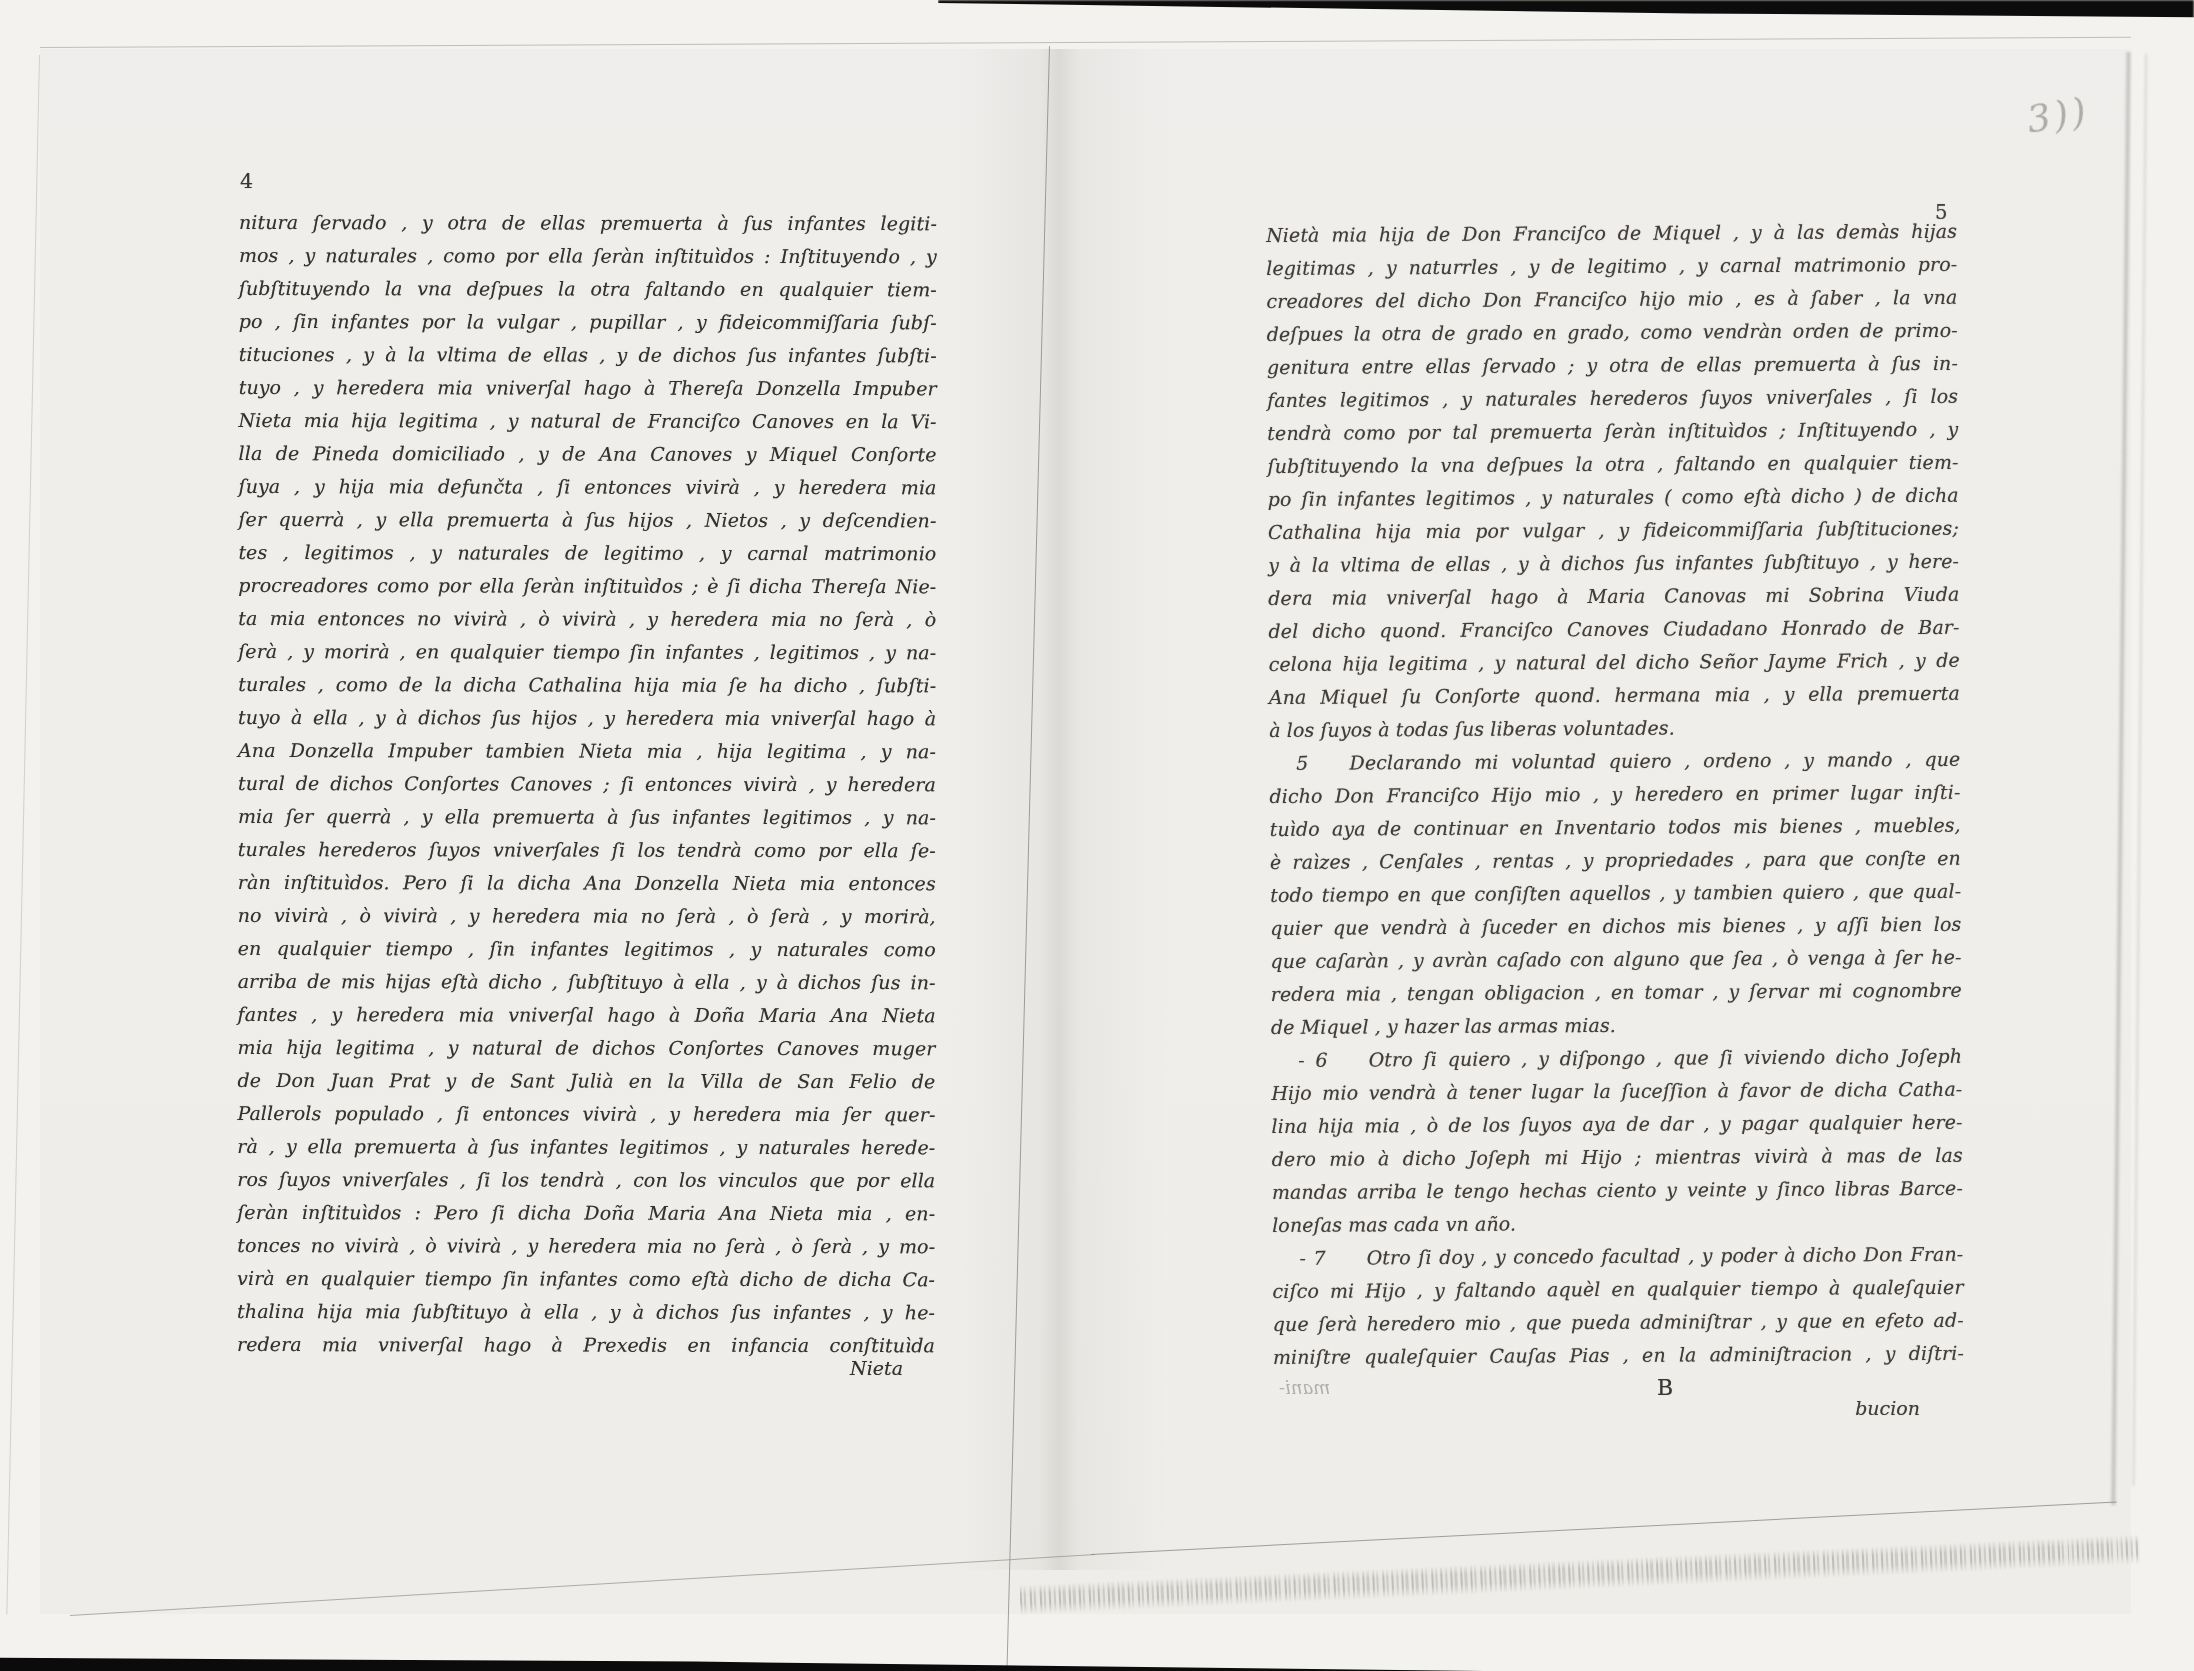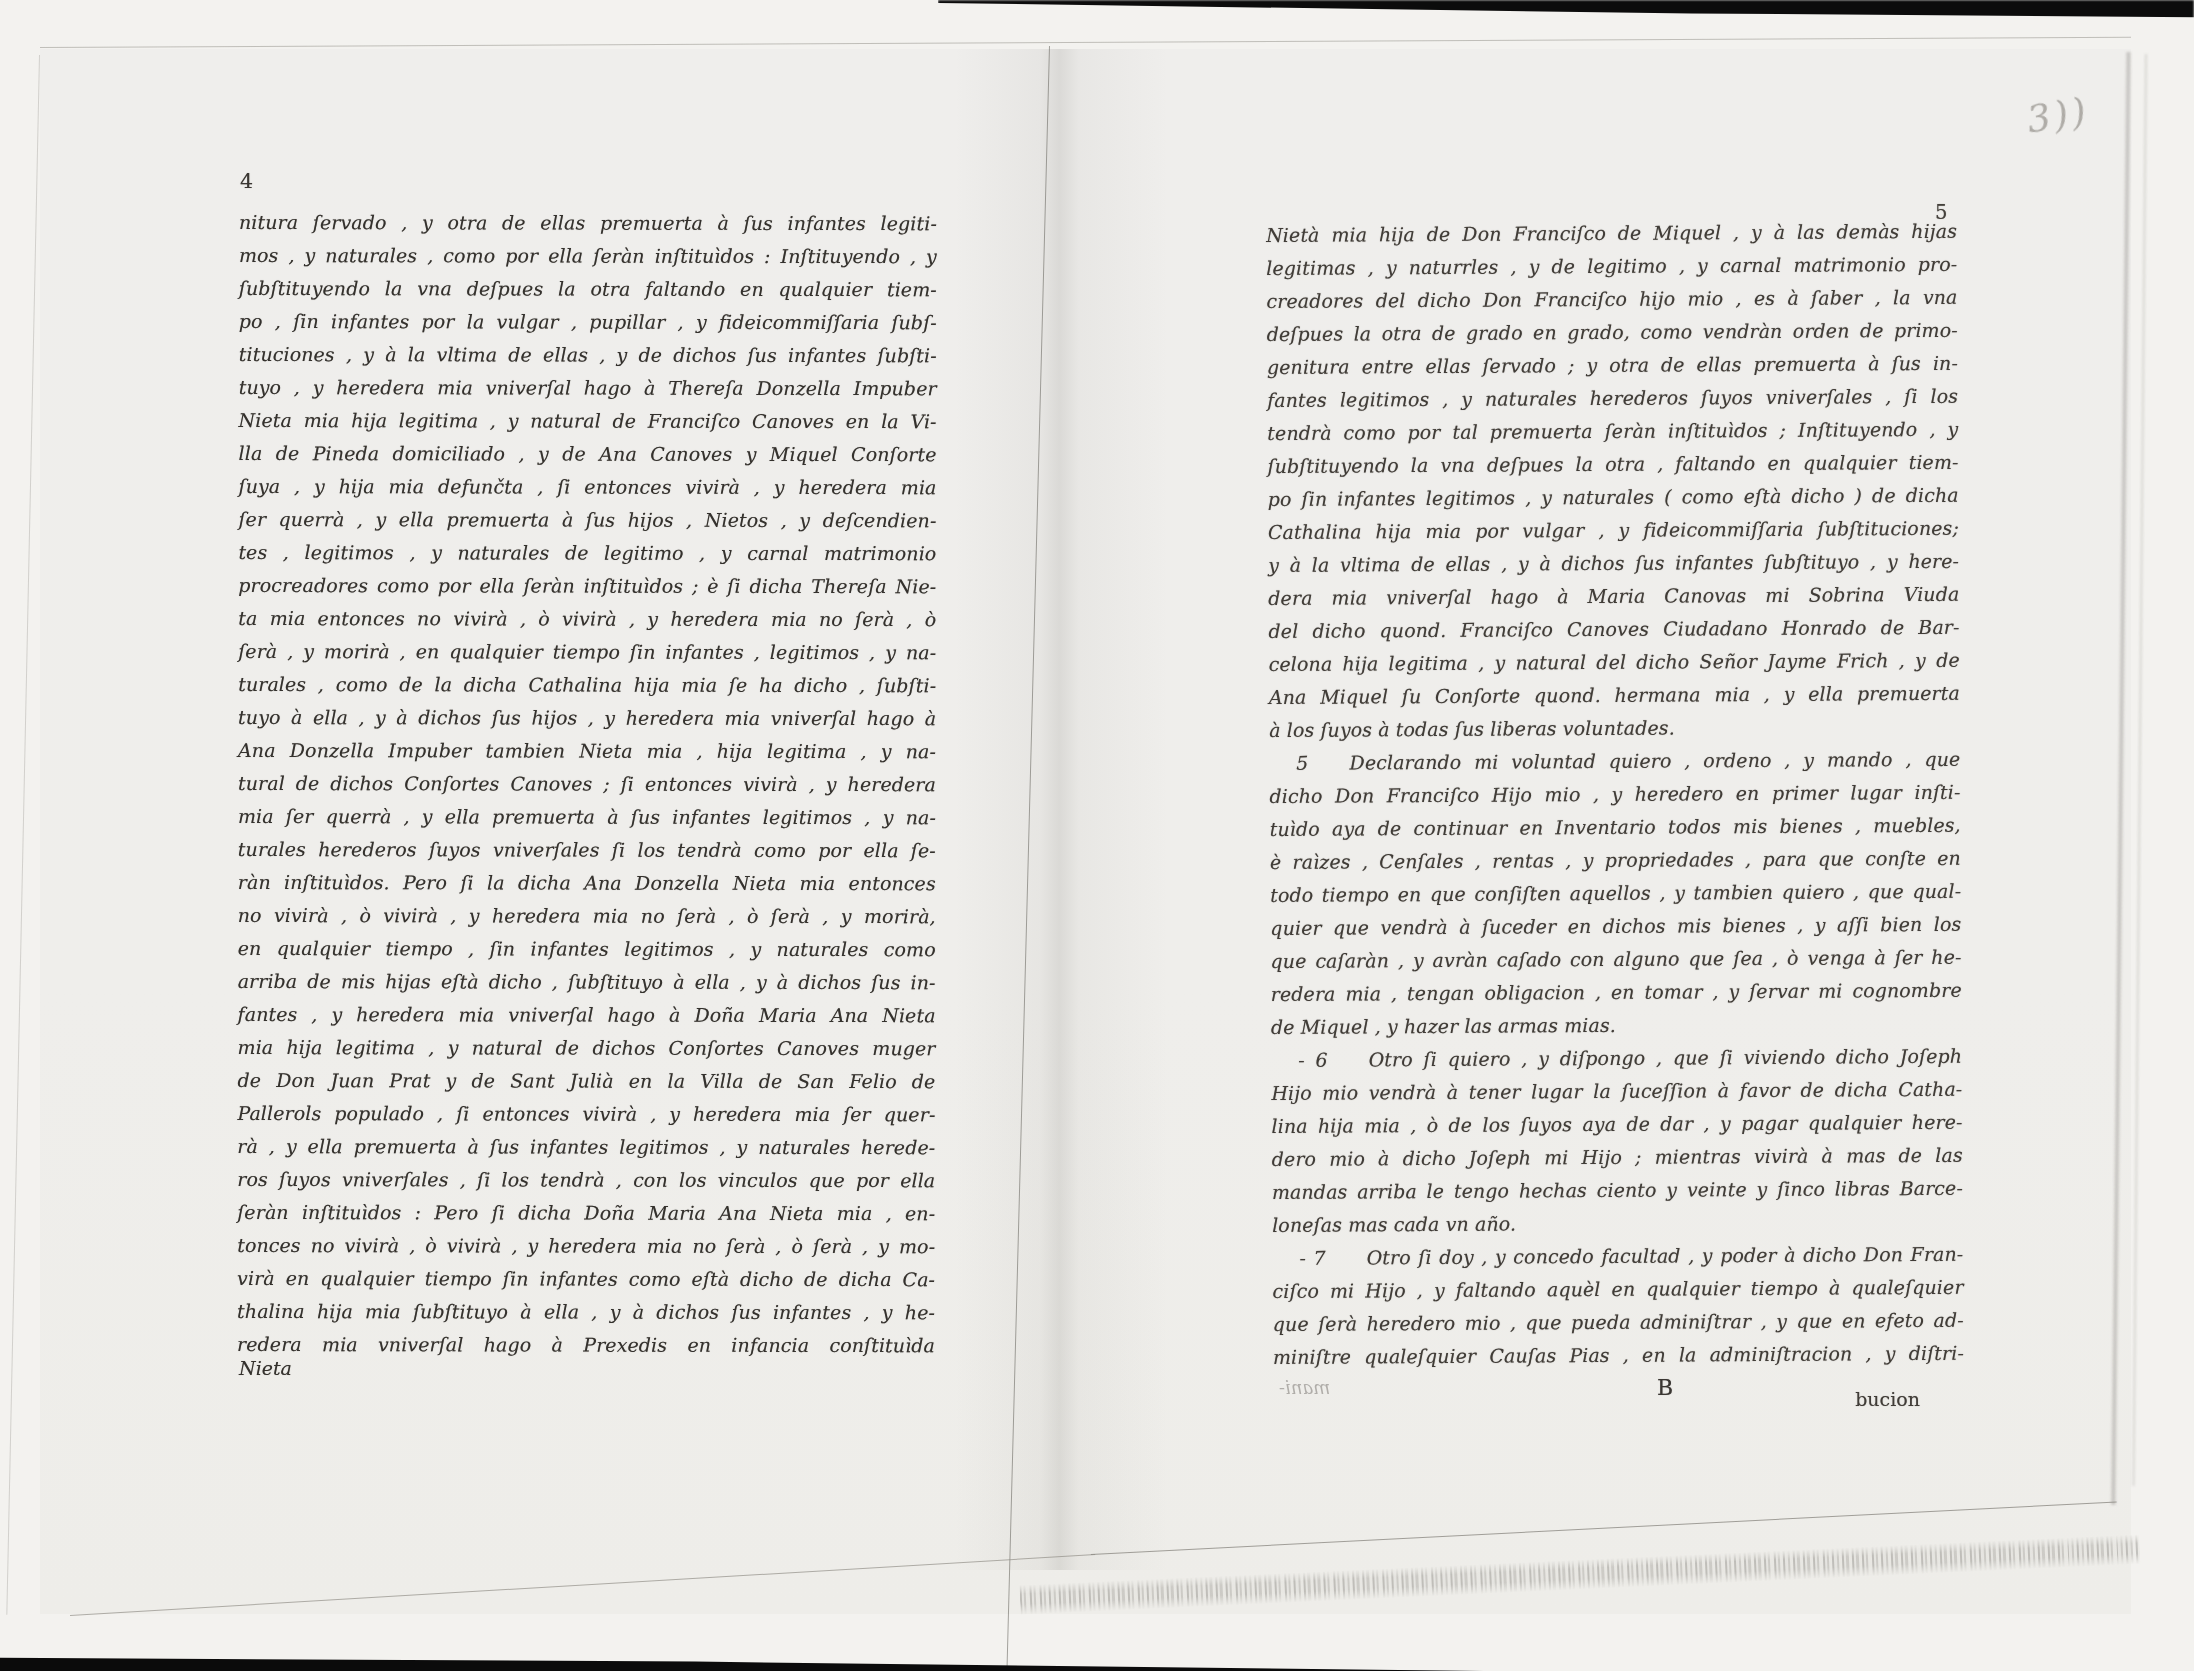--- a/index.html
+++ b/index.html
@@ -100,37 +100,37 @@
   .line {
     height:33px; line-height:33px;
     text-align:justify; text-align-last:justify;
   }
   .line.short { text-align-last:left; }
   .line.pstart { padding-left:27px; }
   .pnum { margin-right:41px; }
   .catchword-row {
     position:absolute; left:239px; top:1352px; width:698px; height:33px; line-height:33px;
     font-style:italic; font-size:19px; color:#34312d;
-    text-align:left; padding-right:34px; box-sizing:border-box;
+    text-align:right; padding-right:34px; box-sizing:border-box;
     text-shadow:0 0 0.7px rgba(60,56,50,0.5);
   }
   .bottom-row {
     position:absolute; left:1266px; top:1371px; width:691px; height:34px; line-height:34px;
     font-size:19px; color:#403c37;
   }
   .bottom-row .ghost {
     position:absolute; left:13px; top:0; font-style:italic; font-size:18px;
     color:rgba(100,96,90,0.45); transform:scaleX(-1); filter:blur(0.5px);
   }
   .bottom-row .sig {
     position:absolute; left:391px; top:0; font-style:normal; font-size:22px;
     color:#3a3632; text-shadow:0 0 0.7px rgba(60,56,50,0.5);
   }
   .bottom-row .cw {
-    position:absolute; right:37px; top:11px; font-size:19px;
+    position:absolute; right:37px; top:20px; font-style:italic; font-size:19px;
     text-shadow:0 0 0.9px rgba(75,70,63,0.55);
     margin-left:10px;
   }
   .pencil {
     position:absolute; left:2027px; top:94px; font-size:37px;
     font-style:italic; color:#a4a19c; transform:rotate(-9deg);
     letter-spacing:3.3px; opacity:0.85; filter:blur(0.2px);
   }
 </style>
 </head>

